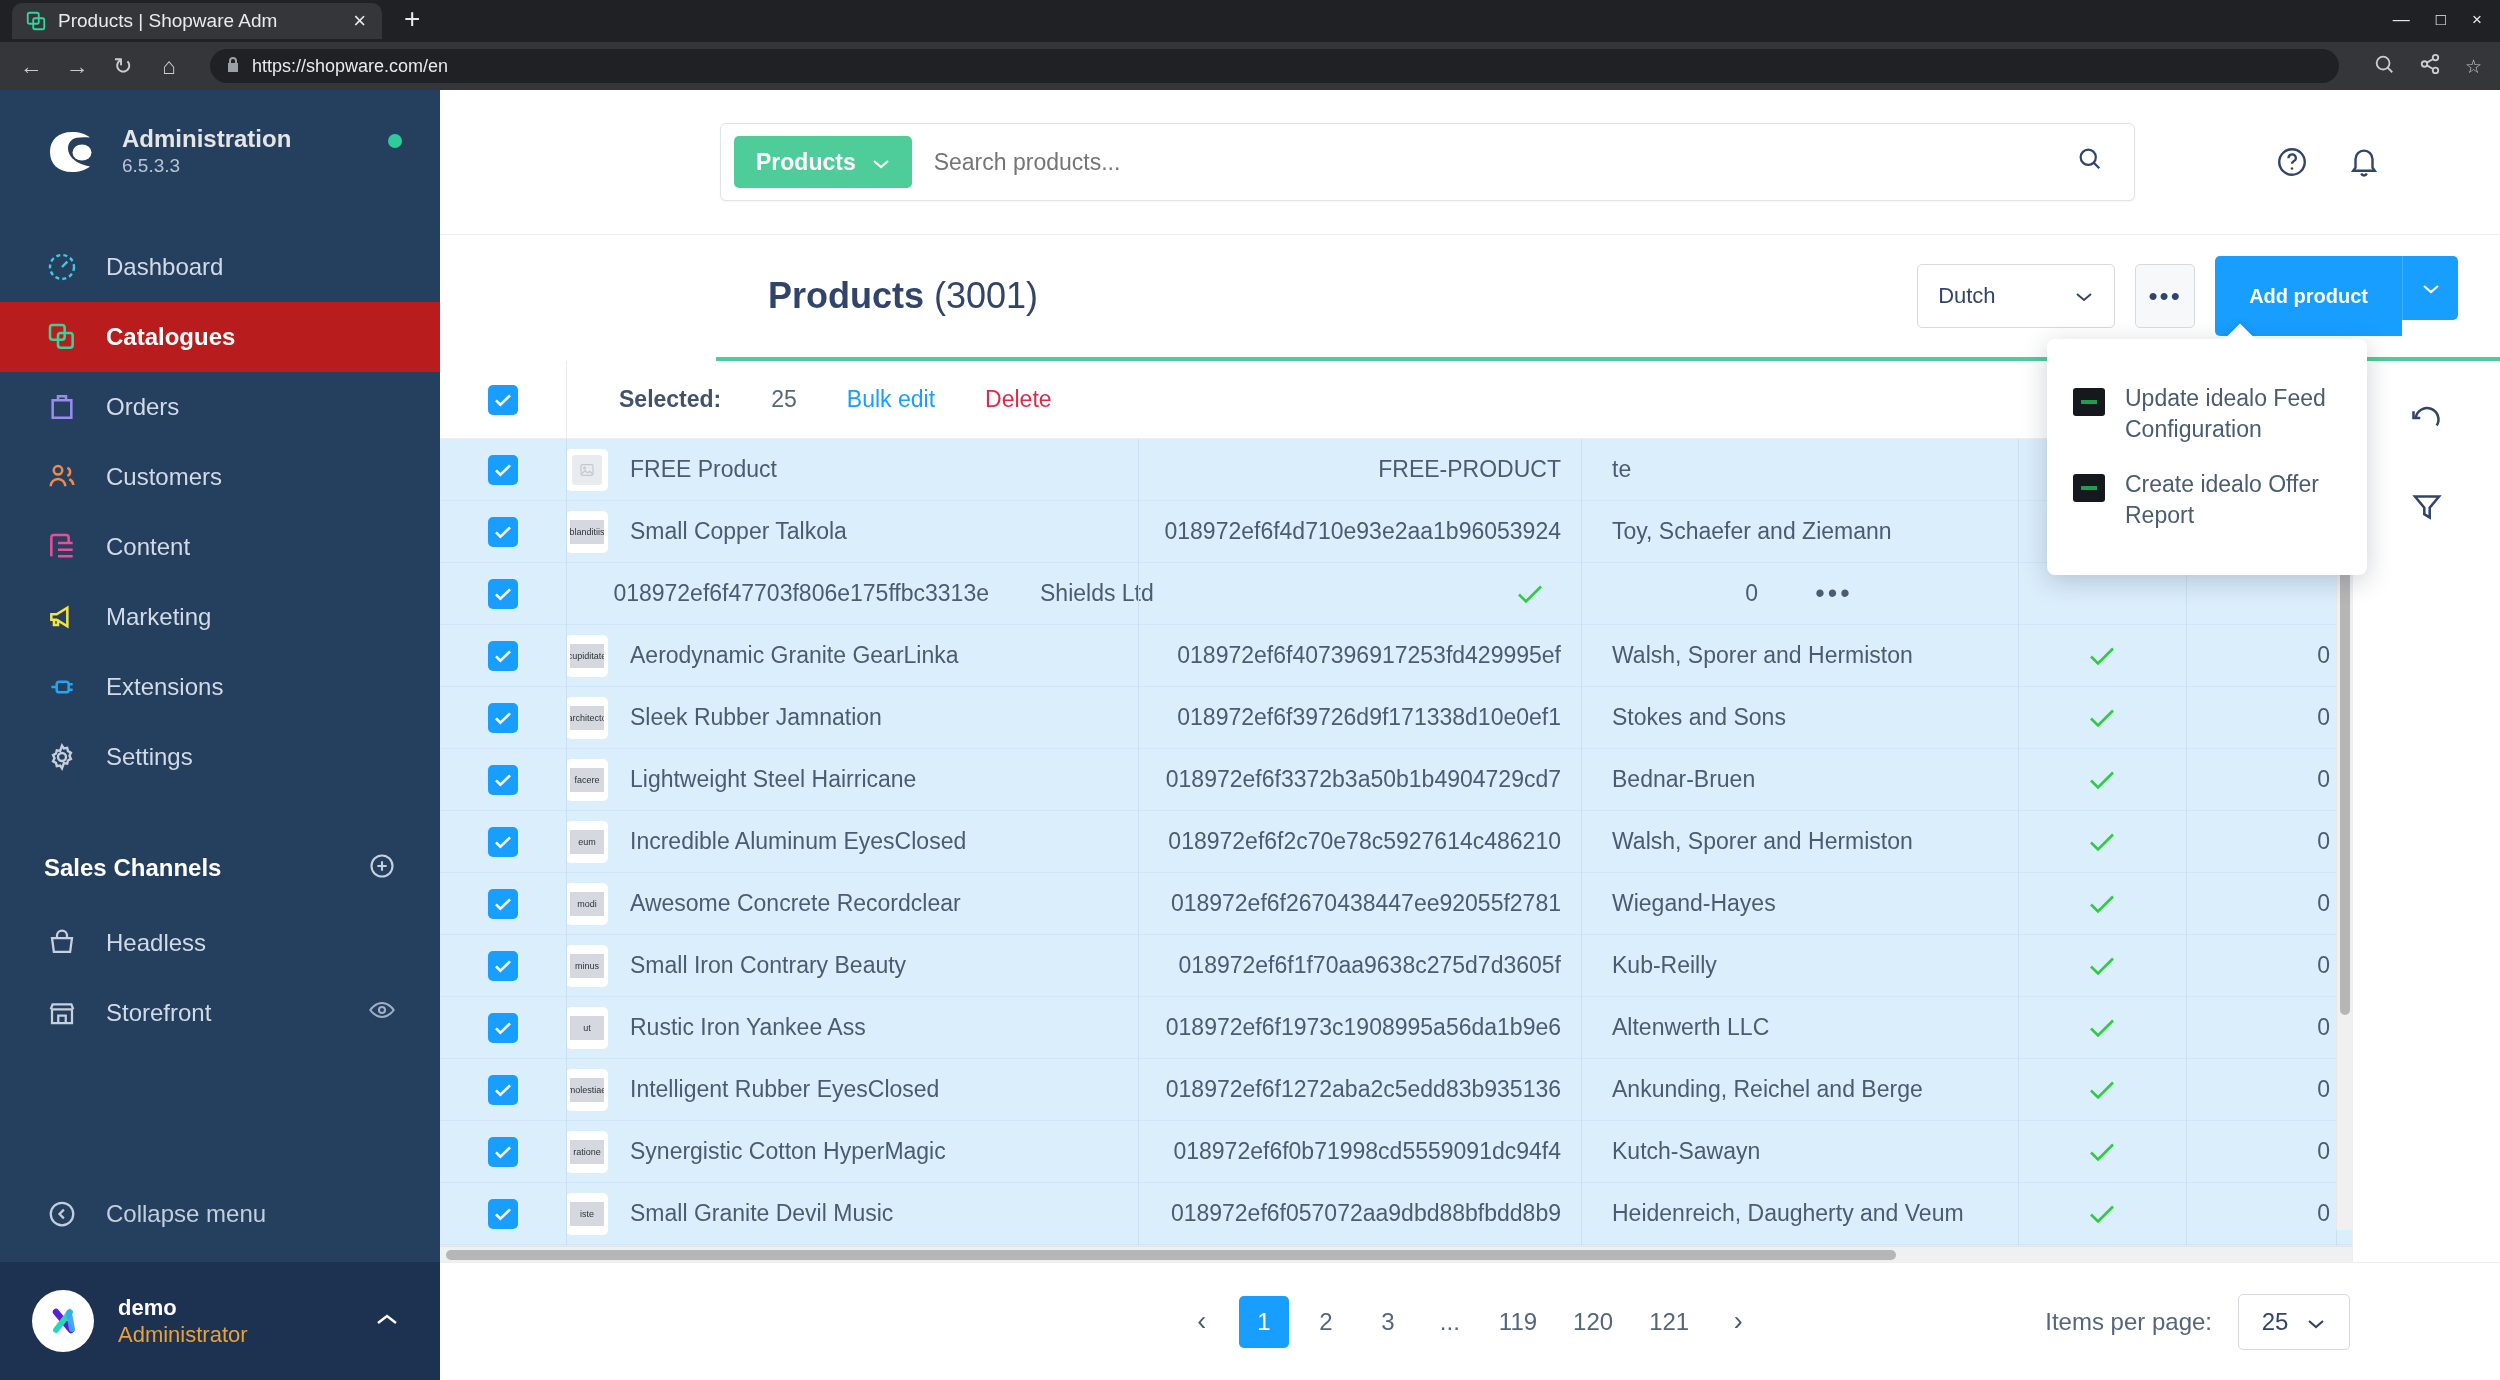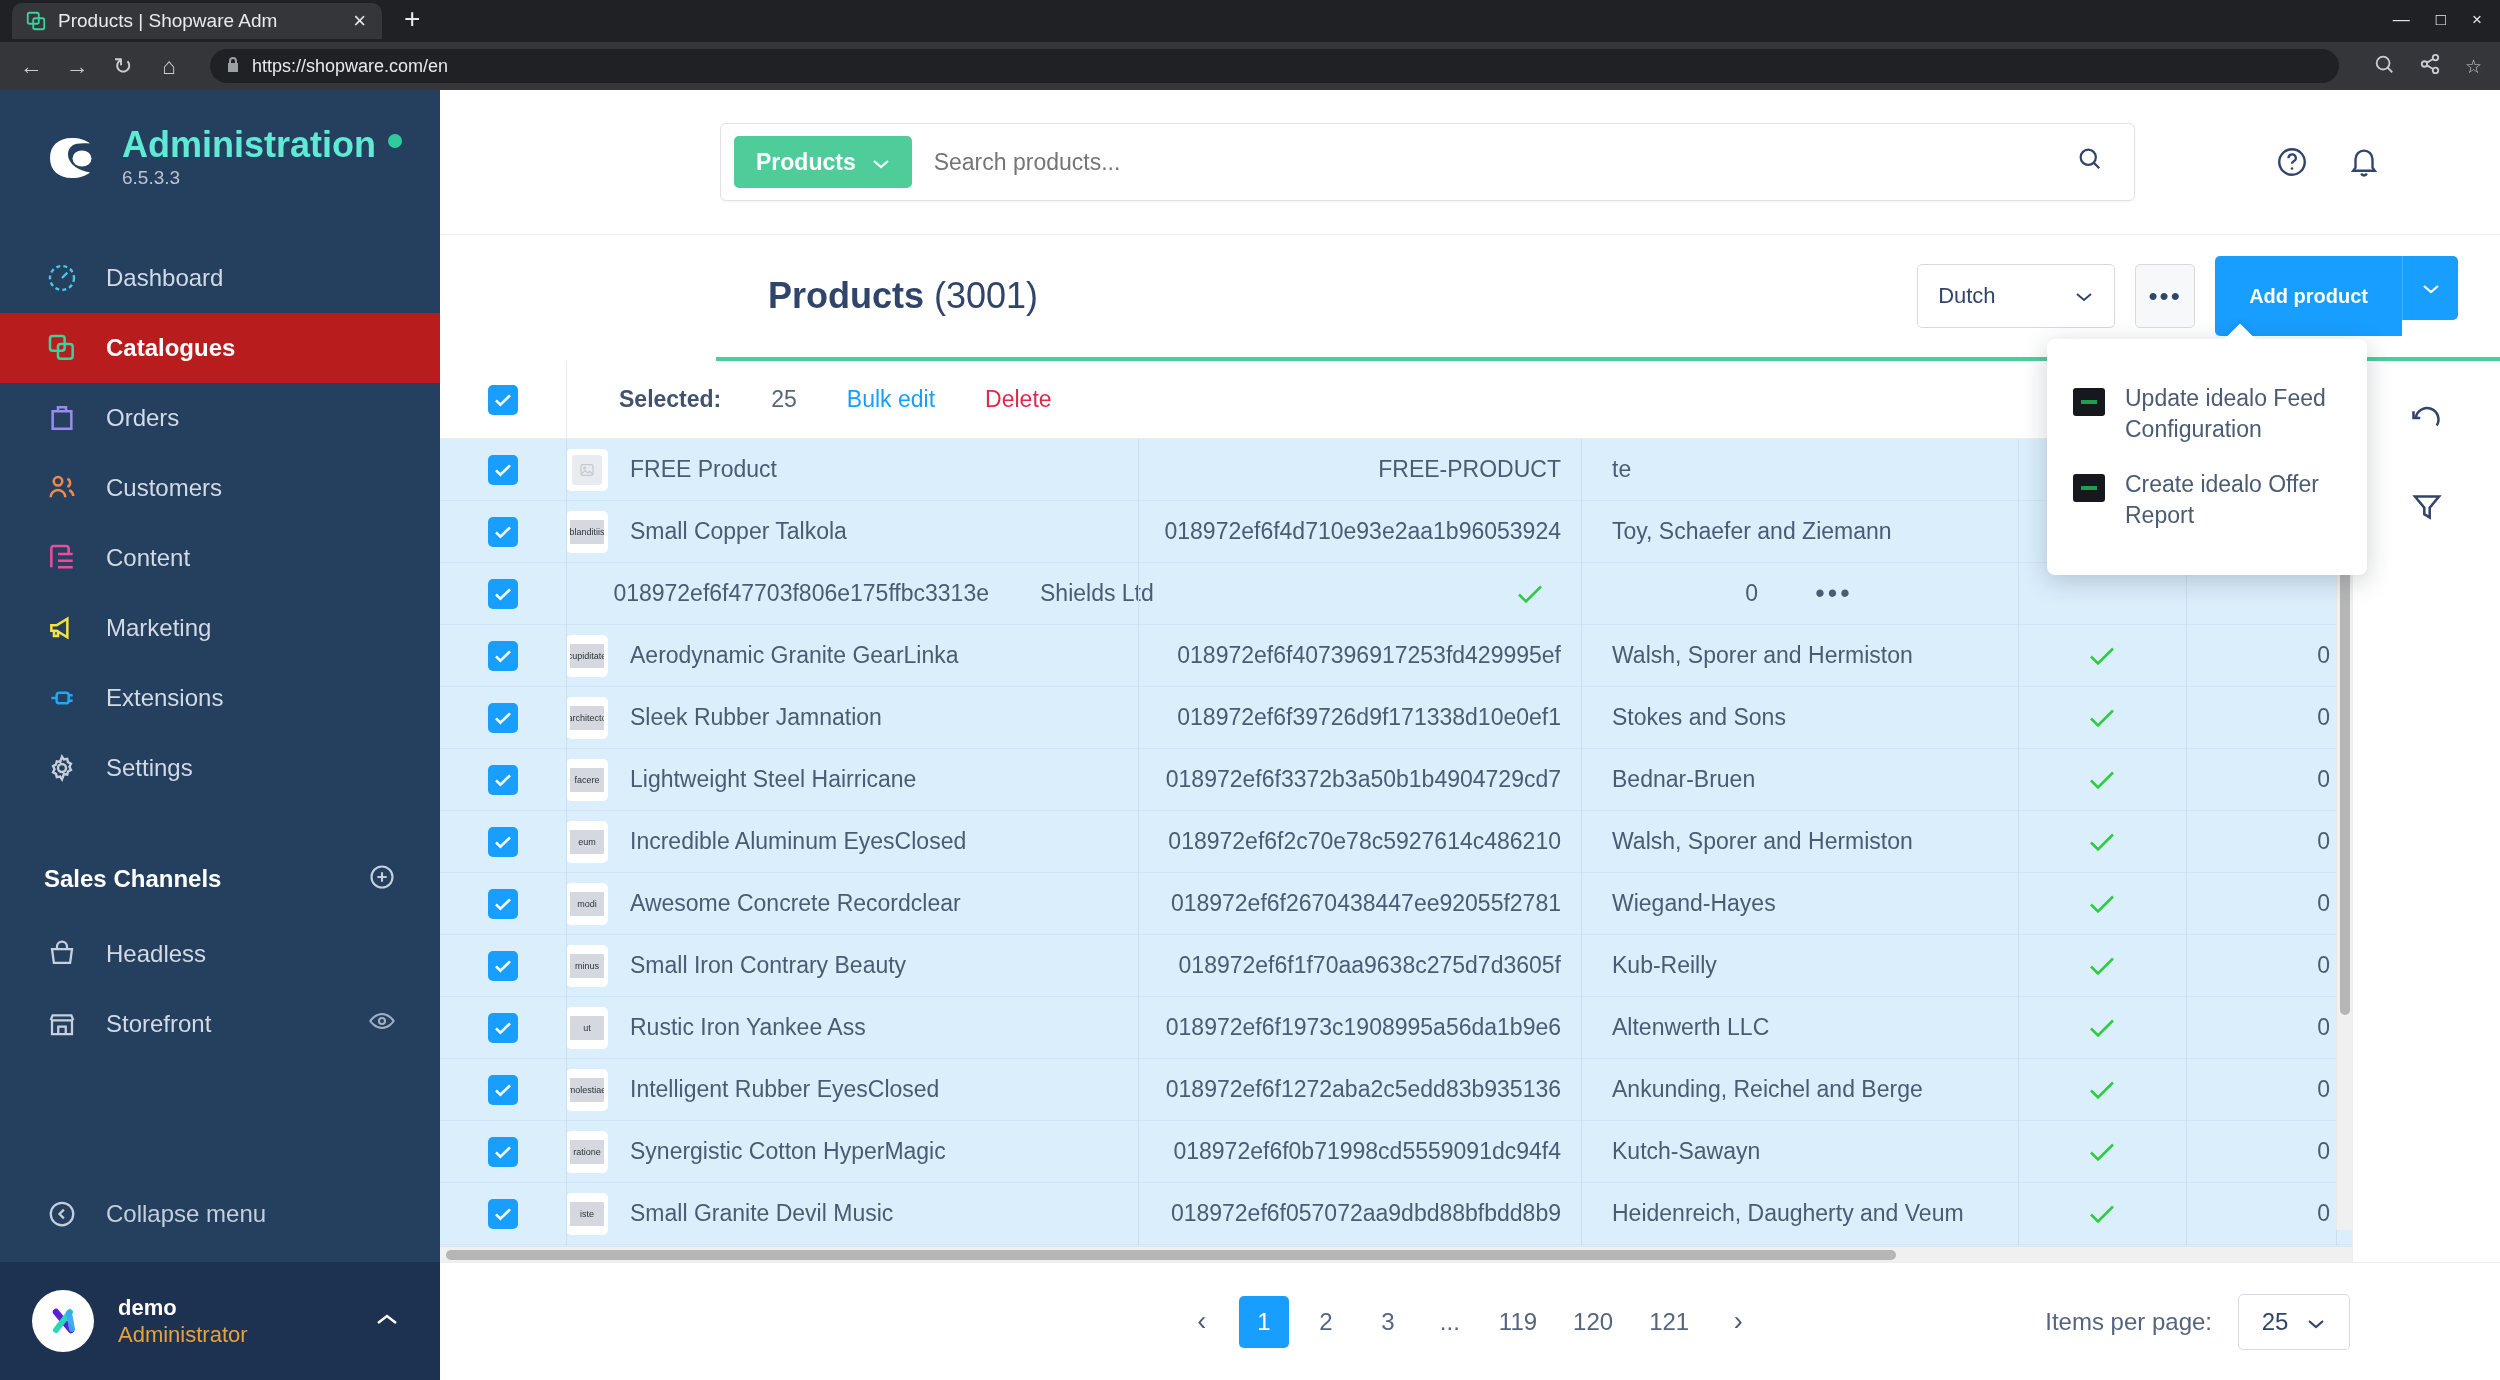--- a/index.html
+++ b/index.html
@@ -48,21 +48,21 @@
   
   .app { flex: 1; display: flex; background: #fff; min-height: 0; }
 
   
   .sidebar {
     width: 440px; flex: 0 0 440px; background: #253f5f;
     display: flex; flex-direction: column; color: #d8dfe9;
   }
   .brand { display: flex; align-items: center; gap: 22px; padding: 34px 0 30px 44px; position: relative; }
   .brand-logo { width: 56px; height: 56px; flex: 0 0 56px; }
-  .brand-name { color: #5eead4; font-size: 36px; font-weight: bold; line-height: 1.15; }
+  .brand-name { color: #e5e5e5; font-size: 24px; font-weight: bold; line-height: 1.15; }
   .brand-ver { color: #b9c4d4; font-size: 19px; line-height: 1.3; margin-top: 1px; }
   .brand-dot { width: 14px; height: 14px; border-radius: 50%; background: #2ecc9b; position: absolute; left: 388px; top: 44px; }
 
   .nav { margin-top: 22px; }
   .nav-item {
     display: flex; align-items: center; gap: 26px; padding: 0 0 0 44px;
     height: 70px; cursor: pointer; font-size: 24px; color: #d2dae6;
   }
   .nav-item.active { background: #b91c1c; color: #fff; font-weight: bold; }
   .nav-ico { width: 36px; height: 36px; flex: 0 0 36px; display: flex; align-items: center; justify-content: center; }

